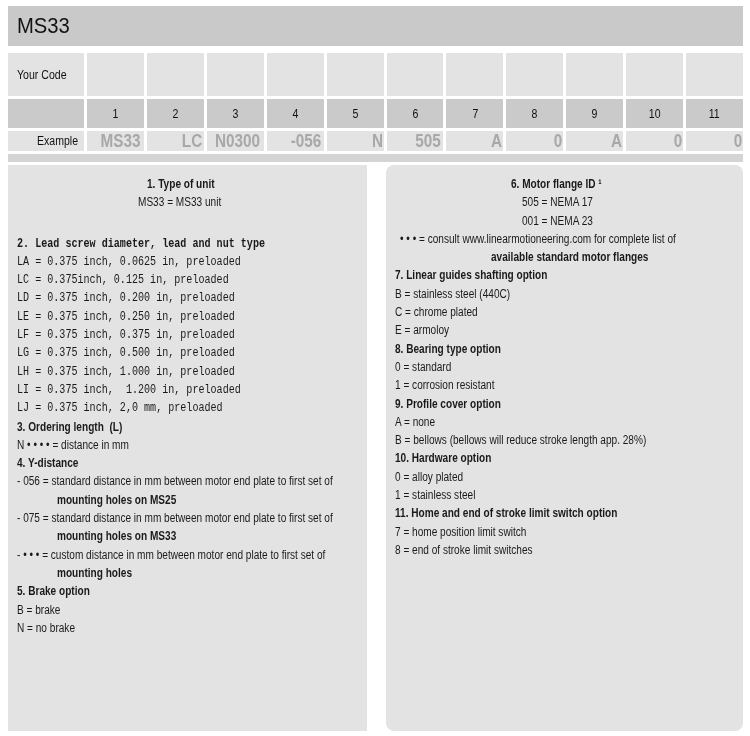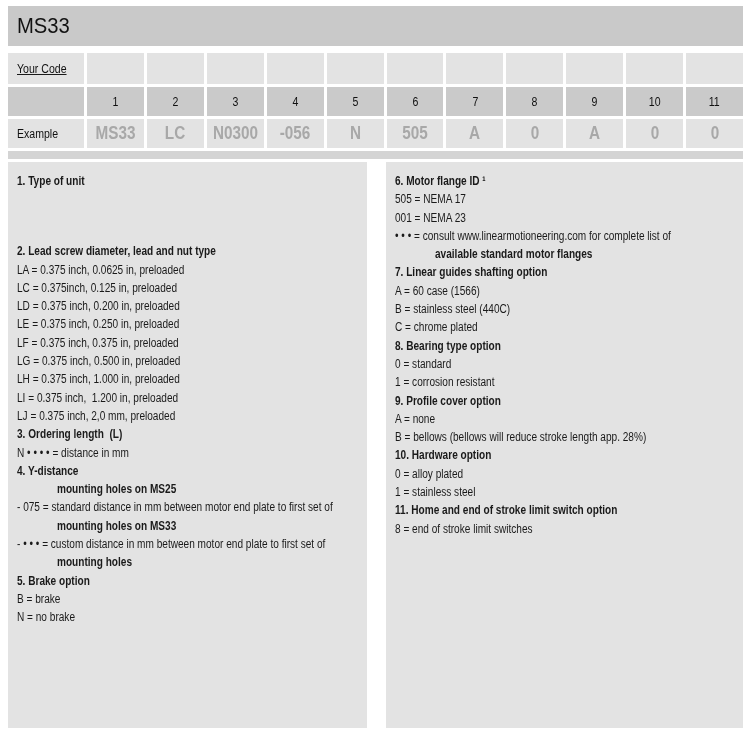--- a/index.html
+++ b/index.html
@@ -20,48 +20,48 @@
     font-size:22px; color:#121212;
     display:inline-block; transform:scaleX(0.92); transform-origin:0 50%;
     white-space:pre;
   }
 
   
   .coderow { display:flex; gap:3px; margin-bottom:3px; }
   .cell { background:#e3e3e3; box-sizing:border-box; display:flex; align-items:center; }
   .label-cell { width:76px; flex:none; padding-left:9px; }
   .value-cell { flex:1; justify-content:center; }
-  .row-yourcode .cell { height:31px;text-decoration:underline; }
+  .row-yourcode .cell { height:43px; }
   .row-num .cell { height:29px; background:#cacaca; }
-  .row-example .cell { height:29px; }
+  .row-example .cell { height:20px;justify-content:flex-end; }
   .small-txt {
     font-size:12px; color:#111;
     display:inline-block; transform:scaleX(0.88); transform-origin:0 50%;
     white-space:pre;
   }
   .label-cell .small-txt { transform-origin:0 50%; }
   .value-cell .small-txt { transform-origin:50% 50%; }
   .row-example .value-cell .ex {
     font-size:18px; font-weight:bold; color:#a8a8a8;
     display:inline-block; transform:scaleX(0.85); transform-origin:50% 50%;
     white-space:pre;
   }
 
   
   .strip { height:8px; background:#d4d4d4; margin-bottom:3px; }
 
   
   .panels { display:flex; gap:19px; }
   .panel { background:#e3e3e3; height:566px; box-sizing:border-box; padding:10px 9px 0 9px; overflow:hidden; }
   .panel-left { width:359px; flex:none; }
-  .panel-right { flex:1; }
+  .panel-right { flex:1;border-radius:8px; }
 
   .section { }
-  .section:first-child { margin-top:0; }
-  .section.extra-gap { margin-top:52px; }
+  .section:first-child { margin-top:0;text-align:center; }
+  .section.extra-gap { margin-top:23px;font-family:Liberation Mono, monospace; }
   .s-heading, .line { font-size:12px; line-height:18.3px; white-space:nowrap; }
   .s-heading { font-weight:bold; }
   .line.indent { padding-left:40px;font-weight:bold; }
   .cond {
     display:inline-block; transform:scaleX(0.84); transform-origin:0 50%;
     white-space:pre;
   }
 </style>
 </head>
 <body>
@@ -167,39 +167,41 @@
         <span class="ex">0</span>
       </div>
     </div>
 
   <div class="strip"></div>
 
   <div class="panels">
     <div class="panel panel-left" id="panel-left">
         <div class="section">
           <div class="s-heading"><span class="cond">1. Type of unit</span></div>
+          <div class="line"><span class="cond">MS33 = MS33 unit</span></div>
         </div>
         <div class="section extra-gap">
           <div class="s-heading"><span class="cond">2. Lead screw diameter, lead and nut type</span></div>
           <div class="line"><span class="cond">LA = 0.375 inch, 0.0625 in, preloaded</span></div>
           <div class="line"><span class="cond">LC = 0.375inch, 0.125 in, preloaded</span></div>
           <div class="line"><span class="cond">LD = 0.375 inch, 0.200 in, preloaded</span></div>
           <div class="line"><span class="cond">LE = 0.375 inch, 0.250 in, preloaded</span></div>
           <div class="line"><span class="cond">LF = 0.375 inch, 0.375 in, preloaded</span></div>
           <div class="line"><span class="cond">LG = 0.375 inch, 0.500 in, preloaded</span></div>
           <div class="line"><span class="cond">LH = 0.375 inch, 1.000 in, preloaded</span></div>
           <div class="line"><span class="cond">LI = 0.375 inch,  1.200 in, preloaded</span></div>
           <div class="line"><span class="cond">LJ = 0.375 inch, 2,0 mm, preloaded</span></div>
         </div>
         <div class="section">
           <div class="s-heading"><span class="cond">3. Ordering length  (L)</span></div>
           <div class="line"><span class="cond">N • • • • = distance in mm</span></div>
         </div>
         <div class="section">
           <div class="s-heading"><span class="cond">4. Y-distance</span></div>
+          <div class="line"><span class="cond">- 056 = standard distance in mm between motor end plate to first set of</span></div>
           <div class="line indent"><span class="cond">mounting holes on MS25</span></div>
           <div class="line"><span class="cond">- 075 = standard distance in mm between motor end plate to first set of</span></div>
           <div class="line indent"><span class="cond">mounting holes on MS33</span></div>
           <div class="line"><span class="cond">- • • • = custom distance in mm between motor end plate to first set of</span></div>
           <div class="line indent"><span class="cond">mounting holes</span></div>
         </div>
         <div class="section">
           <div class="s-heading"><span class="cond">5. Brake option</span></div>
           <div class="line"><span class="cond">B = brake</span></div>
           <div class="line"><span class="cond">N = no brake</span></div>
@@ -208,39 +210,40 @@
     <div class="panel panel-right" id="panel-right">
         <div class="section">
           <div class="s-heading"><span class="cond">6. Motor flange ID ¹</span></div>
           <div class="line"><span class="cond">505 = NEMA 17</span></div>
           <div class="line"><span class="cond">001 = NEMA 23</span></div>
           <div class="line"><span class="cond">• • • = consult www.linearmotioneering.com for complete list of</span></div>
           <div class="line indent"><span class="cond">available standard motor flanges</span></div>
         </div>
         <div class="section">
           <div class="s-heading"><span class="cond">7. Linear guides shafting option</span></div>
-          <div class="line"><span class="cond">A = 60 case (1566)</span></div>
           <div class="line"><span class="cond">B = stainless steel (440C)</span></div>
           <div class="line"><span class="cond">C = chrome plated</span></div>
+          <div class="line"><span class="cond">E = armoloy</span></div>
         </div>
         <div class="section">
           <div class="s-heading"><span class="cond">8. Bearing type option</span></div>
           <div class="line"><span class="cond">0 = standard</span></div>
           <div class="line"><span class="cond">1 = corrosion resistant</span></div>
         </div>
         <div class="section">
           <div class="s-heading"><span class="cond">9. Profile cover option</span></div>
           <div class="line"><span class="cond">A = none</span></div>
           <div class="line"><span class="cond">B = bellows (bellows will reduce stroke length app. 28%)</span></div>
         </div>
         <div class="section">
           <div class="s-heading"><span class="cond">10. Hardware option</span></div>
           <div class="line"><span class="cond">0 = alloy plated</span></div>
           <div class="line"><span class="cond">1 = stainless steel</span></div>
         </div>
         <div class="section">
           <div class="s-heading"><span class="cond">11. Home and end of stroke limit switch option</span></div>
+          <div class="line"><span class="cond">7 = home position limit switch</span></div>
           <div class="line"><span class="cond">8 = end of stroke limit switches</span></div>
         </div>
       </div>
   </div>
 
 </div>
 
 </body></html>

